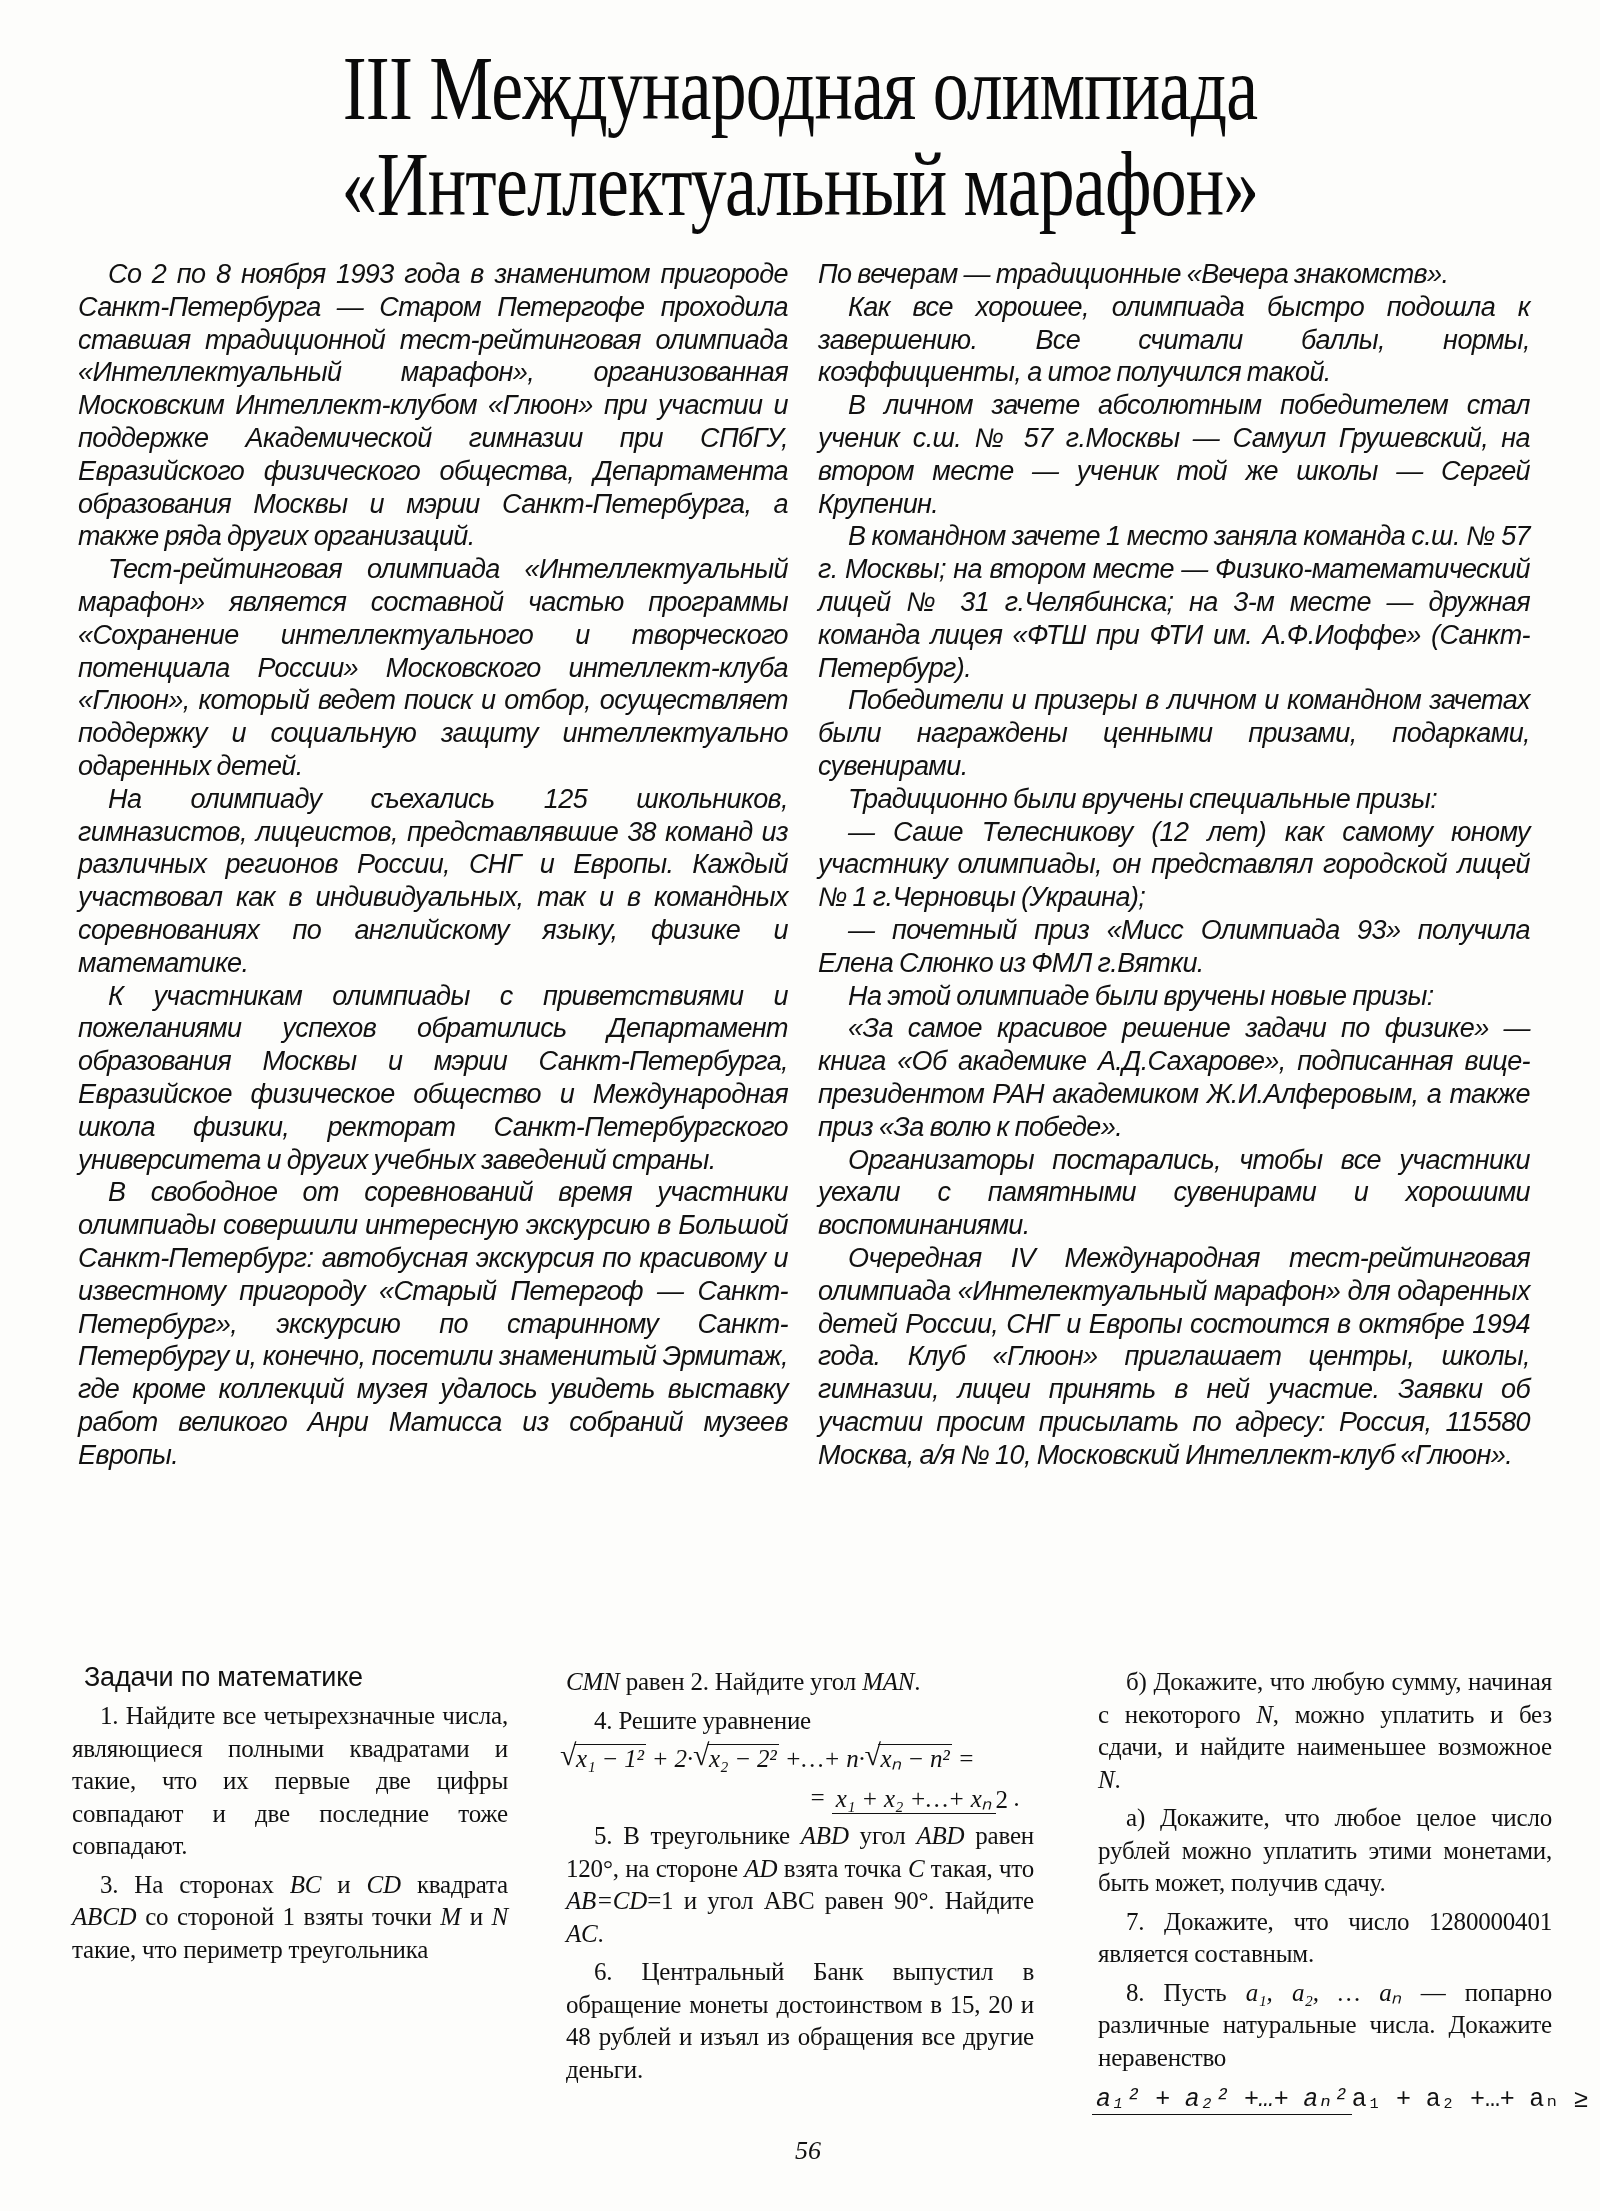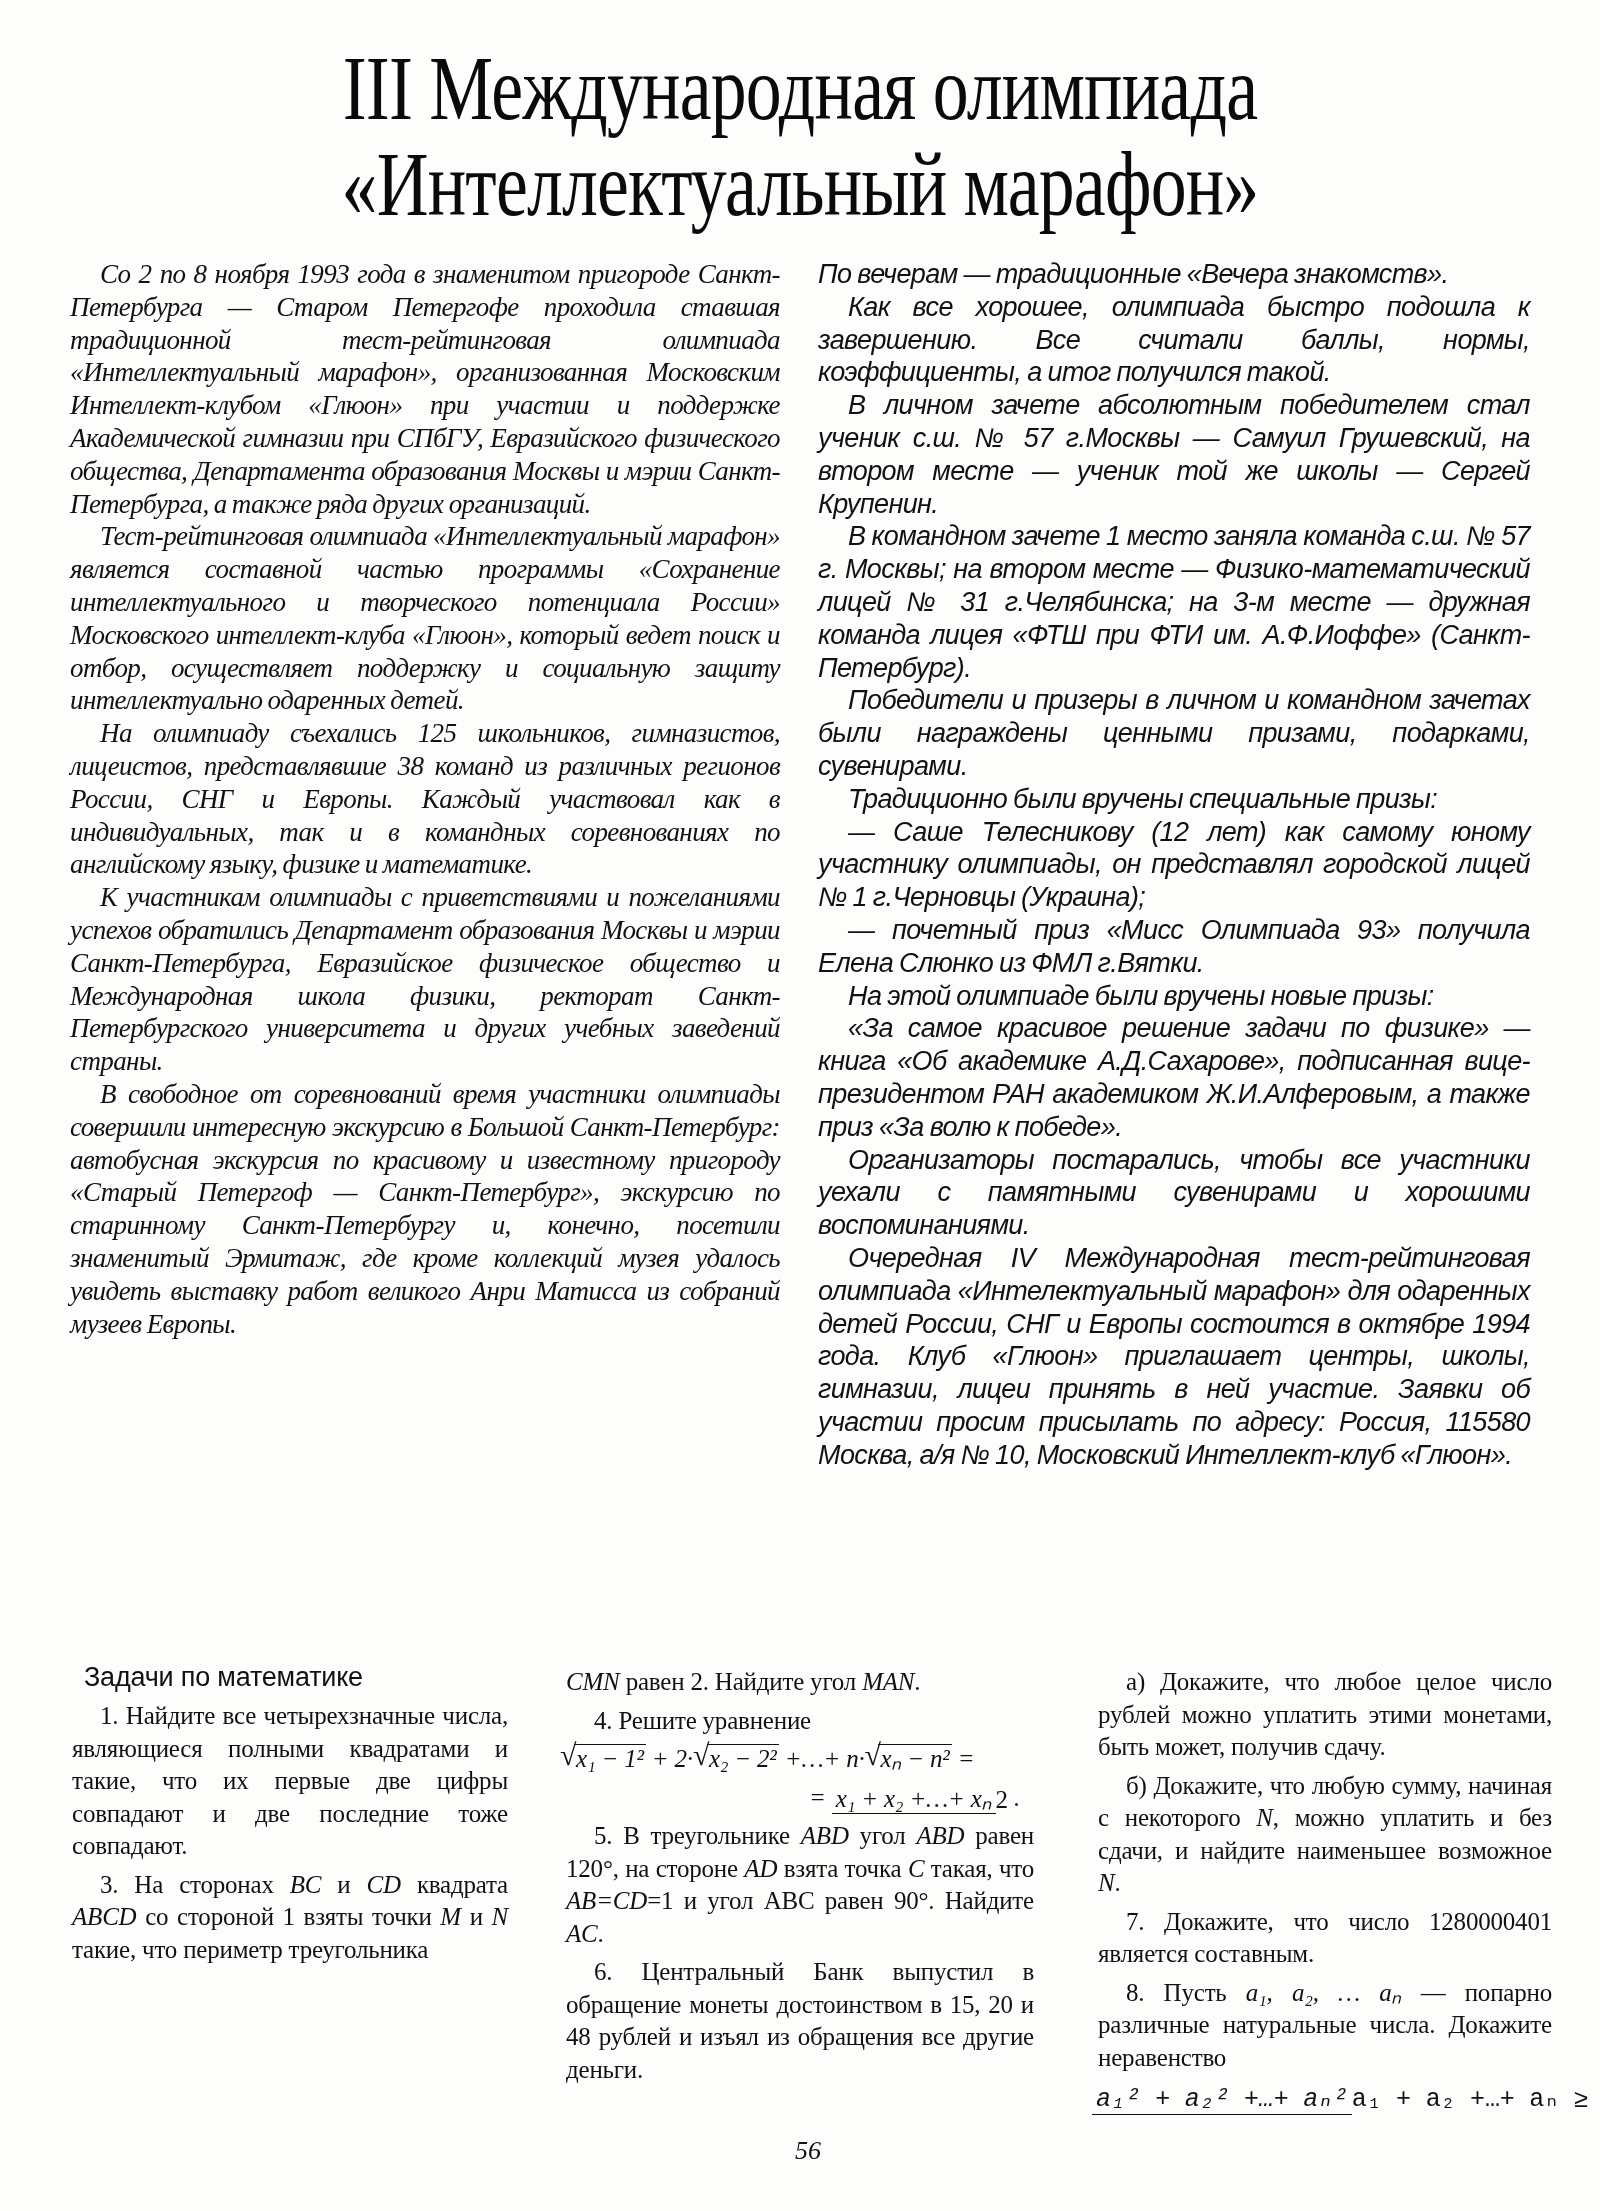--- a/index.html
+++ b/index.html
@@ -33,21 +33,21 @@
       font-family: "Liberation Sans", sans-serif;
       font-style: italic;
       font-size: 27px;
       line-height: 32.8px;
       text-align: justify;
       letter-spacing: -0.6px;
       word-spacing: -1px;
     }
     .article p { margin: 0; text-indent: 30px; }
     .article p.noindent { text-indent: 0; }
-    .col-left { left: 70px; font-family: Liberation Serif, serif; }
+    .col-left { left: 78px; }
     .col-right { left: 818px; width: 712px; }
 
     .problems {
       position: absolute;
       top: 1660px;
       font-family: "Liberation Serif", serif;
       font-size: 25px;
       line-height: 32.5px;
       text-align: justify;
       letter-spacing: -0.2px;
@@ -146,22 +146,22 @@
           <span class="nu">x₁ + x₂ +…+ xₙ</span>
           <span class="de">2</span>
         </span><span> .</span>
     </span>
   </div>
   <p><span>5. В треугольнике </span><i class="m">ABD</i><span> угол </span><i class="m">ABD</i><span> равен 120°, на стороне </span><i class="m">AD</i><span> взята точка </span><i class="m">C</i><span> такая, что </span><i class="m">AB=CD</i><span>=1 и угол ABC равен 90°. Найдите </span><i class="m">AC</i><span>.</span></p>
   <p>6. Центральный Банк выпустил в обращение монеты достоинством в 15, 20 и 48 рублей и изъял из обращения все другие деньги.</p>
 </div>
 
 <div class="problems pcol3">
+  <p><span>б) Докажите, что любую сумму, начиная с некоторого </span><i class="m">N</i><span>, можно уплатить и без сдачи, и найдите наименьшее возможное </span><i class="m">N</i><span>.</span></p>
   <p>а) Докажите, что любое целое число рублей можно уплатить этими монетами, быть может, получив сдачу.</p>
-  <p><span>б) Докажите, что любую сумму, начиная с некоторого </span><i class="m">N</i><span>, можно уплатить и без сдачи, и найдите наименьшее возможное </span><i class="m">N</i><span>.</span></p>
   <p>7. Докажите, что число 1280000401 является составным.</p>
   <p><span>8. Пусть </span><i class="m">a₁, a₂, … aₙ</i><span> — попарно различные натуральные числа. Докажите неравенство</span></p>
   <div class="formula ineq">
     <span class="frac">
         <span class="nu">a₁² + a₂² +…+ aₙ²</span>
         <span class="de">a₁ + a₂ +…+ aₙ</span>
       </span><span> ≥ </span><span class="frac">
         <span class="nu">1² + 2² +…+ n²</span>
         <span class="de">1 + 2 +…+ n</span>
       </span><span> .</span>

